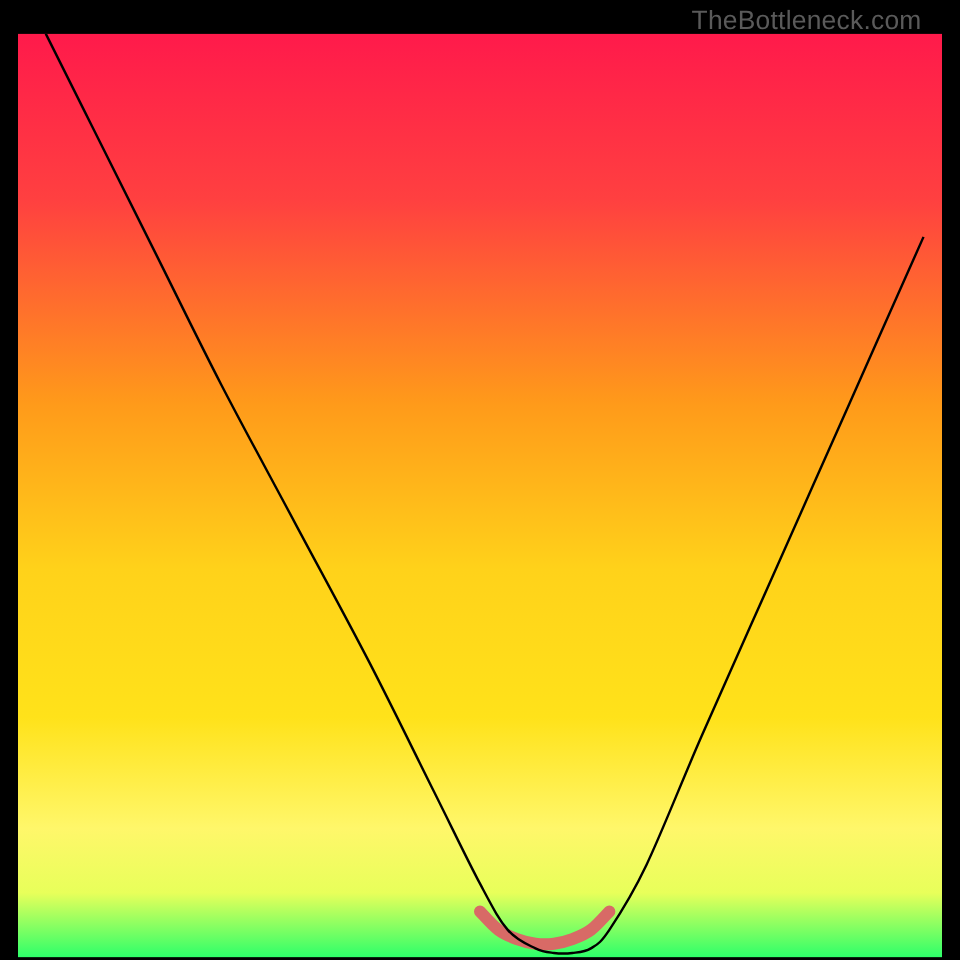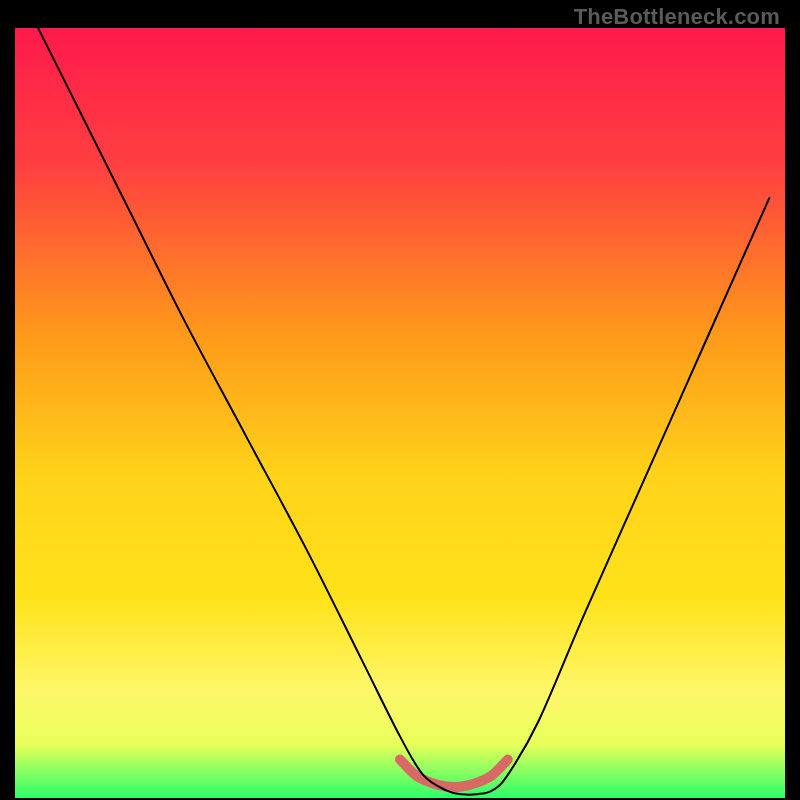--- a/index.html
+++ b/index.html
@@ -13,24 +13,24 @@
   }
   .stage {
     position: relative;
     width: 800px;
     height: 800px;
     background: #000;
   }
   .watermark {
     position: absolute;
     top: 4px;
-    right: 20px;
+    right: 32px;
     color: #5a5a5a;
     font-size: 22px;
-    font-weight: 700;
+    font-weight: 400;
     letter-spacing: 0.2px;
     z-index: 10;
   }
   .plot-wrap {
     position: absolute;
     left: 15px;
     top: 28px;
     width: 770px;
     height: 770px;
     overflow: hidden;

